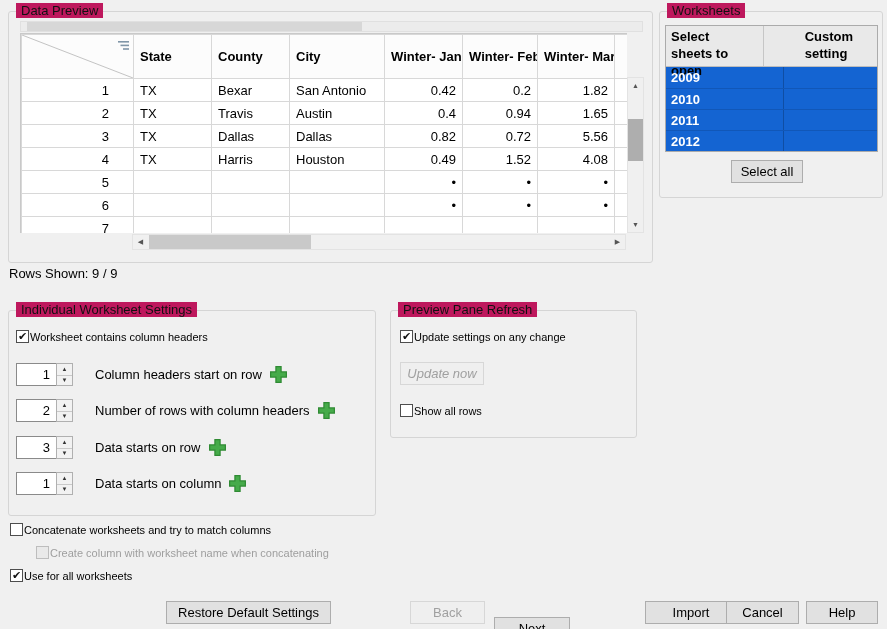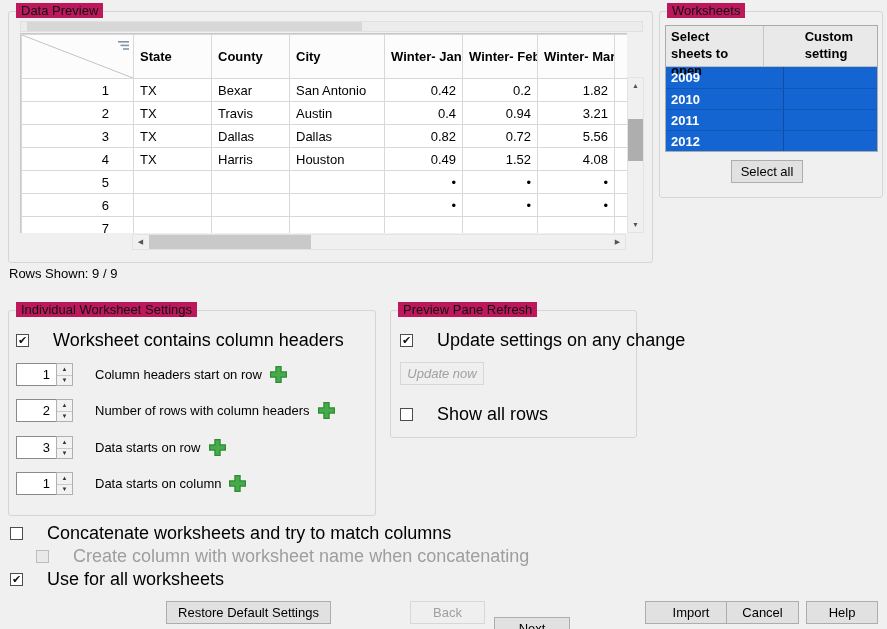--- a/index.html
+++ b/index.html
@@ -94,21 +94,21 @@
   }
   .btn.disabled { background: #efefef; border-color: #d7d7d7; color: #a0a0a0; }
   .b-restore { left: 166px; top: 601px; width: 165px; }
   .b-back    { left: 410px; top: 601px; width: 75px; }
   .b-next    { left: 494px; top: 601px; width: 76px; margin-top: 16px; }
   .b-import  { left: 645px; top: 601px; width: 92px; }
   .b-cancel  { left: 726px; top: 601px; width: 73px; }
   .b-help    { left: 806px; top: 601px; width: 72px; }
 
   
-  .check { position: absolute; display: flex; align-items: center; gap: 24px; font-size: 18px; white-space: nowrap; }
+  .check { position: absolute; display: flex; align-items: center; gap: 1px; font-size: 11px; white-space: nowrap; }
   .cb {
     width: 13px; height: 13px; flex: 0 0 13px; background: #fff; border: 1px solid #4d4d4d;
     display: inline-flex; align-items: center; justify-content: center;
   }
   .cb.checked::after { content: "\2714"; font-size: 11px; line-height: 1; color: #111; margin-top: -1px; }
   .check.disabled { color: #9e9e9e; }
   .check.disabled .cb { border-color: #bdbdbd; background: #e9e9e9; }
 
   .chk-headers { left: 16px; top: 330px; }
   .chk-update  { left: 400px; top: 330px; }
@@ -200,21 +200,21 @@
             <td class="t-num">1.82</td>
             <td></td>
           </tr>
           <tr>
             <td class="c-num">2</td>
             <td class="t-txt">TX</td>
             <td class="t-txt">Travis</td>
             <td class="t-txt">Austin</td>
             <td class="t-num">0.4</td>
             <td class="t-num">0.94</td>
-            <td class="t-num">3.21</td>
+            <td class="t-num">1.65</td>
             <td></td>
           </tr>
           <tr>
             <td class="c-num">3</td>
             <td class="t-txt">TX</td>
             <td class="t-txt">Dallas</td>
             <td class="t-txt">Dallas</td>
             <td class="t-num">0.82</td>
             <td class="t-num">0.72</td>
             <td class="t-num">5.56</td>

